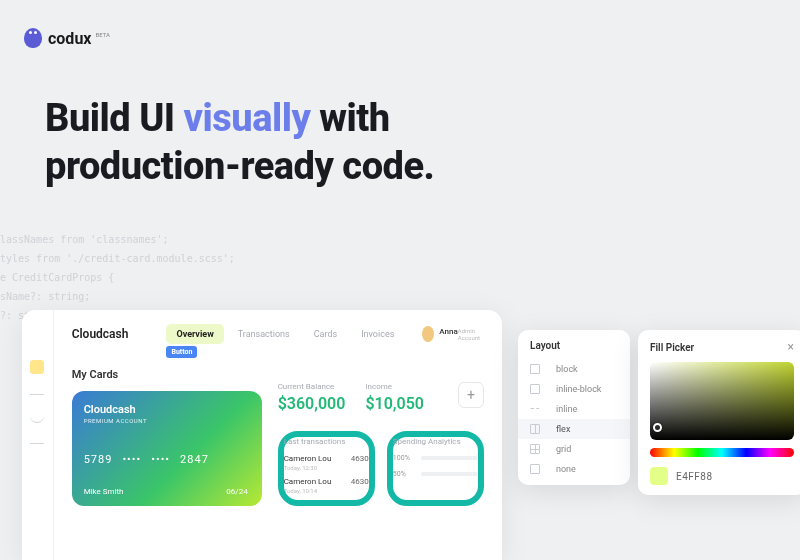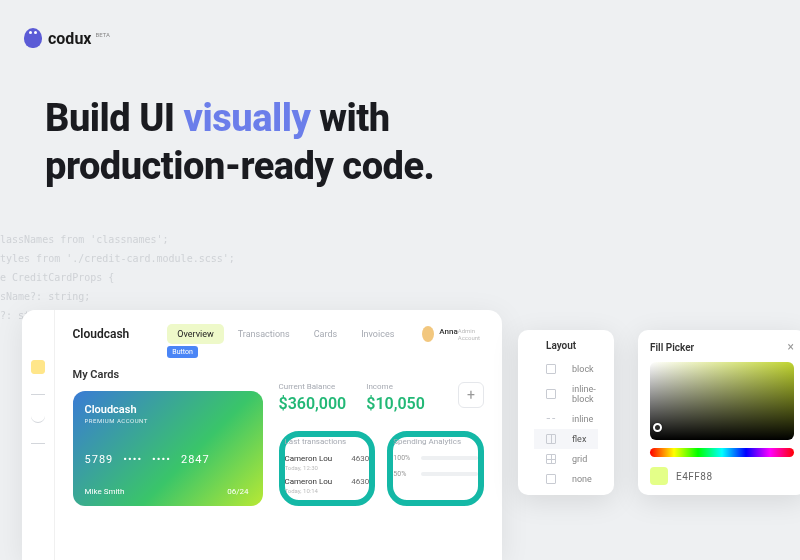--- a/index.html
+++ b/index.html
@@ -17,21 +17,21 @@
 .sidebar{width:34px;background:#fff;border-right:1px solid #f0f0f0;display:flex;flex-direction:column;align-items:center;padding-top:50px;gap:20px}
 .sb-icon{width:14px;height:14px;border:1.5px solid #d3d6db;border-radius:3px}
 .sb-icon.active{background:#ffe68a;border-color:#ffe68a}
 .sb-icon.line{border:none;border-top:1.5px solid #d3d6db;border-radius:0;height:1px;width:14px}
 .sb-icon.wavy{border:none;width:14px;height:8px;border-bottom:1.5px solid #d3d6db;border-radius:0 0 8px 8px}
 .main{flex:1;padding:14px 18px}
 .topbar{display:flex;align-items:center;gap:18px;font-size:10px}
 .brand{font-weight:600;font-size:12px;color:#222}
 .tabs{display:flex;gap:4px;margin-left:20px}
 .tab{padding:5px 10px;border-radius:5px;color:#a6aab2;font-size:9px;position:relative}
-.tab.active{background:#eef9c9;color:#222;font-weight:400}
+.tab.active{background:#eef9c9;color:#222;font-weight:700}
 .badge{position:absolute;top:22px;left:0;background:#4a85f6;color:#fff;font-size:7px;padding:2px 5px;border-radius:3px}
 .user{margin-left:auto;display:flex;align-items:center;gap:5px}
 .avatar{width:16px;height:16px;border-radius:50%;background:#f2c77e}
 .user-meta{display:flex;flex-direction:row}
 .user-name{font-size:8px;color:#333;font-weight:500}
 .user-sub{font-size:6px;color:#bbb}
 .content{display:flex;gap:16px;margin-top:24px}
 .left{flex:0 0 190px}
 .mycards{font-size:11px;font-weight:600;color:#333;margin-bottom:10px}
 .card{width:190px;height:115px;border-radius:12px;background:linear-gradient(135deg,#3a7bd5 0%,#3ac569 60%,#b8e934 100%);padding:12px;color:#fff;position:relative}
@@ -51,21 +51,21 @@
 .ptitle{font-size:8px;color:#a6aab2;margin-bottom:8px}
 .trow{display:flex;justify-content:space-between;font-size:8px;margin-bottom:6px}
 .tname{color:#333}
 .tdate{color:#bbb;font-size:6px;margin-top:1px}
 .tamount{color:#666}
 .bars{display:flex;flex-direction:column;gap:8px;margin-top:4px}
 .bar-row{display:flex;align-items:center;gap:6px}
 .bar-lbl{font-size:7px;color:#999;width:22px}
 .bar{flex:1;height:4px;background:#eef0f2;border-radius:2px}
 
-.layout-panel{position:absolute;left:518px;top:330px;width:96px;background:#fff;border-radius:10px;box-shadow:0 6px 28px rgba(0,0,0,.10);padding:10px 16px 6px}
+.layout-panel{position:absolute;left:518px;top:330px;width:112px;background:#fff;border-radius:10px;box-shadow:0 6px 28px rgba(0,0,0,.10);padding:10px 0 6px}
 .lp-title{font-size:10px;font-weight:600;color:#333;padding:0 12px 8px}
 .lp-item{display:flex;align-items:center;gap:16px;padding:5px 12px;font-size:9px;color:#888}
 .lp-item.sel{background:#f5f6f9;color:#555}
 .lp-icon{width:10px;height:10px;border:1px solid #c8cbd2;border-radius:1px;flex-shrink:0}
 .lp-icon.dash{width:10px;height:2px;border:none;border-top:1px dashed #c8cbd2}
 .lp-icon.grid{position:relative}
 .lp-icon.grid::before{content:"";position:absolute;left:4px;top:-1px;bottom:-1px;width:1px;background:#c8cbd2}
 .lp-icon.grid::after{content:"";position:absolute;top:4px;left:-1px;right:-1px;height:1px;background:#c8cbd2}
 .lp-icon.flex{border-style:solid;position:relative}
 .lp-icon.flex::after{content:"";position:absolute;left:4px;top:-1px;bottom:-1px;width:1px;background:#c8cbd2}

